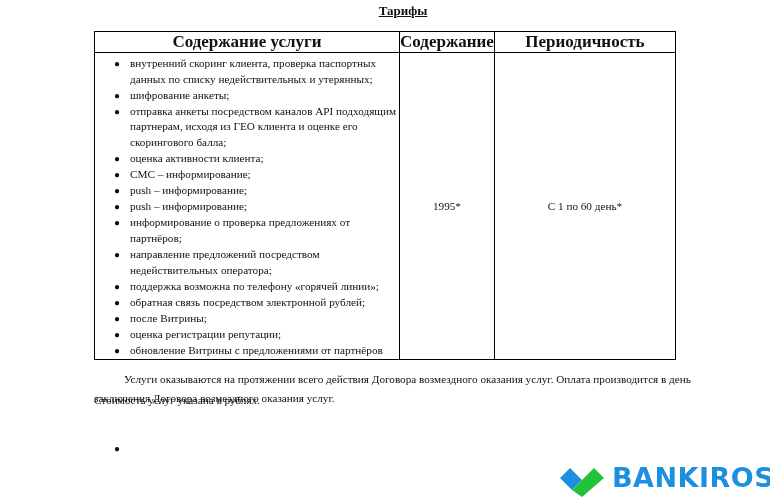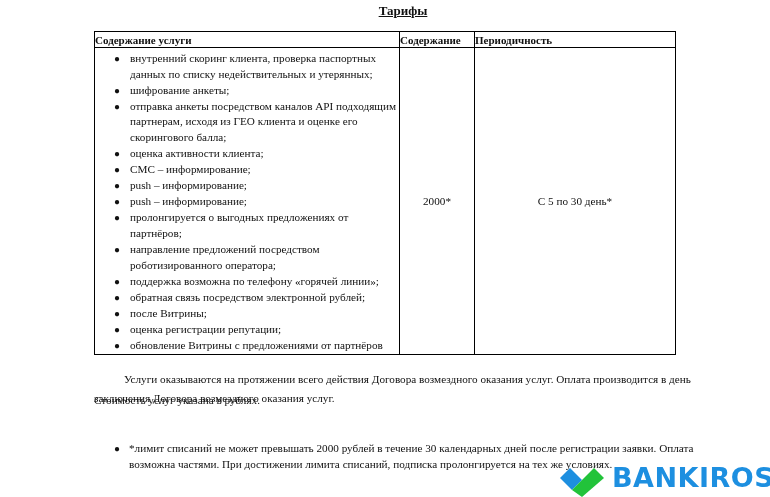--- a/index.html
+++ b/index.html
@@ -16,21 +16,21 @@
     padding-left: 18px;
   }
   table.tariffs {
     position: absolute; left: 94px; top: 31px;
     width: 582px; border-collapse: collapse;
   }
   table.tariffs th, table.tariffs td {
     border: 1px solid #000; padding: 0;
   }
   table.tariffs th {
-    height: 15px; font-weight: bold; font-size: 11px; text-align: left;
+    height: 15px; font-weight: bold; font-size: 17px; text-align: center;
   }
   th.c1 { width: 304px; }
   th.c2 { width: 74px; }
   td.content { vertical-align: top; height: 306px; }
   td.center { text-align: center; vertical-align: middle; }
   ul.services {
     margin: 3px 0 0 0; padding: 0 0 0 35px; list-style: none;
   }
   ul.services li {
     position: relative; line-height: 15.6px; margin-bottom: 0.5px;
@@ -75,41 +75,40 @@
     <tr>
       <td class="content">
         <ul class="services">
           <li><span class="bullet">●</span><span>внутренний скоринг клиента, проверка паспортных данных по списку недействительных и утерянных;</span></li>
           <li><span class="bullet">●</span><span>шифрование анкеты;</span></li>
           <li><span class="bullet">●</span><span>отправка анкеты посредством каналов API подходящим партнерам, исходя из ГЕО клиента и оценке его скорингового балла;</span></li>
           <li><span class="bullet">●</span><span>оценка активности клиента;</span></li>
           <li><span class="bullet">●</span><span>СМС – информирование;</span></li>
           <li><span class="bullet">●</span><span>push – информирование;</span></li>
           <li><span class="bullet">●</span><span>push – информирование;</span></li>
-          <li><span class="bullet">●</span><span>пролонгируется о выгодных предложениях от партнёров;</span></li>
-          <li><span class="bullet">●</span><span>направление предложений посредством роботизированного оператора;</span></li>
+          <li><span class="bullet">●</span><span>информирование о проверка предложениях от партнёров;</span></li>
+          <li><span class="bullet">●</span><span>направление предложений посредством недействительных оператора;</span></li>
           <li><span class="bullet">●</span><span>поддержка возможна по телефону «горячей линии»;</span></li>
           <li><span class="bullet">●</span><span>обратная связь посредством электронной рублей;</span></li>
           <li><span class="bullet">●</span><span>после Витрины;</span></li>
           <li><span class="bullet">●</span><span>оценка регистрации репутации;</span></li>
           <li><span class="bullet">●</span><span>обновление Витрины с предложениями от партнёров</span></li>
         </ul>
       </td>
-      <td class="center">2000*</td>
-      <td class="center">С 5 по 30 день*</td>
+      <td class="center">1995*</td>
+      <td class="center">С 1 по 60 день*</td>
     </tr>
   </tbody>
 </table>
 
 <div class="para p1">Услуги оказываются на протяжении всего действия Договора возмездного оказания услуг. Оплата производится в день заключения Договора возмездного оказания услуг.</div>
 <div class="para p2">Стоимость услуг указана в рублях.</div>
 
 <div class="note">
   <span class="bullet">●</span>
-  <span>*лимит списаний не может превышать 2000 рублей в течение 30 календарных дней после регистрации заявки. Оплата возможна частями. При достижении лимита списаний, подписка пролонгируется на тех же условиях.</span>
 </div>
 
 <div class="logo">
   <svg class="mark" width="46" height="32" viewBox="0 0 46 32">
     <polygon points="0,13 10,3 22,15 12,25" fill="#1d8fe0"></polygon>
     <polygon points="12,25 22,15 34,3 44,13 22,32" fill="#22c33a"></polygon>
   </svg>
   <span class="brand">BANKIROS</span>
 </div>
 

